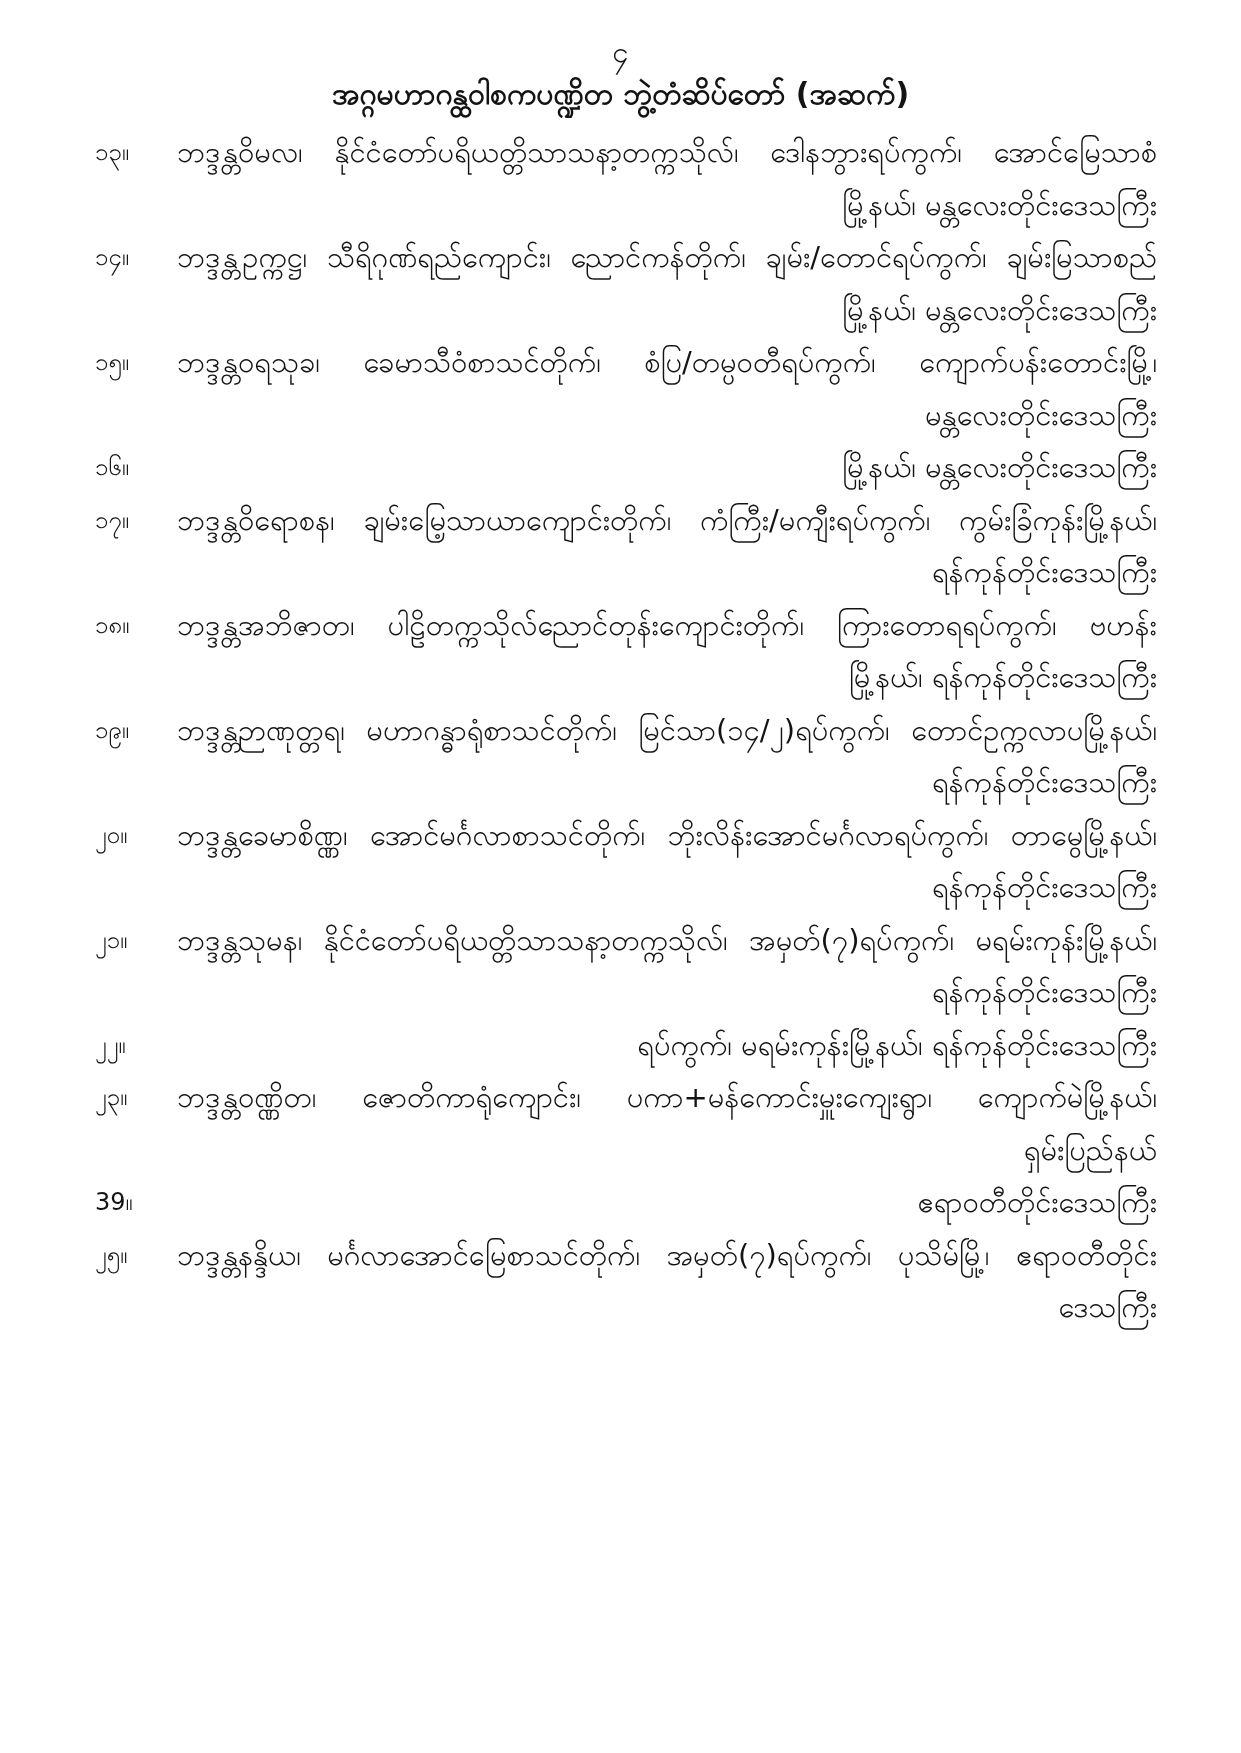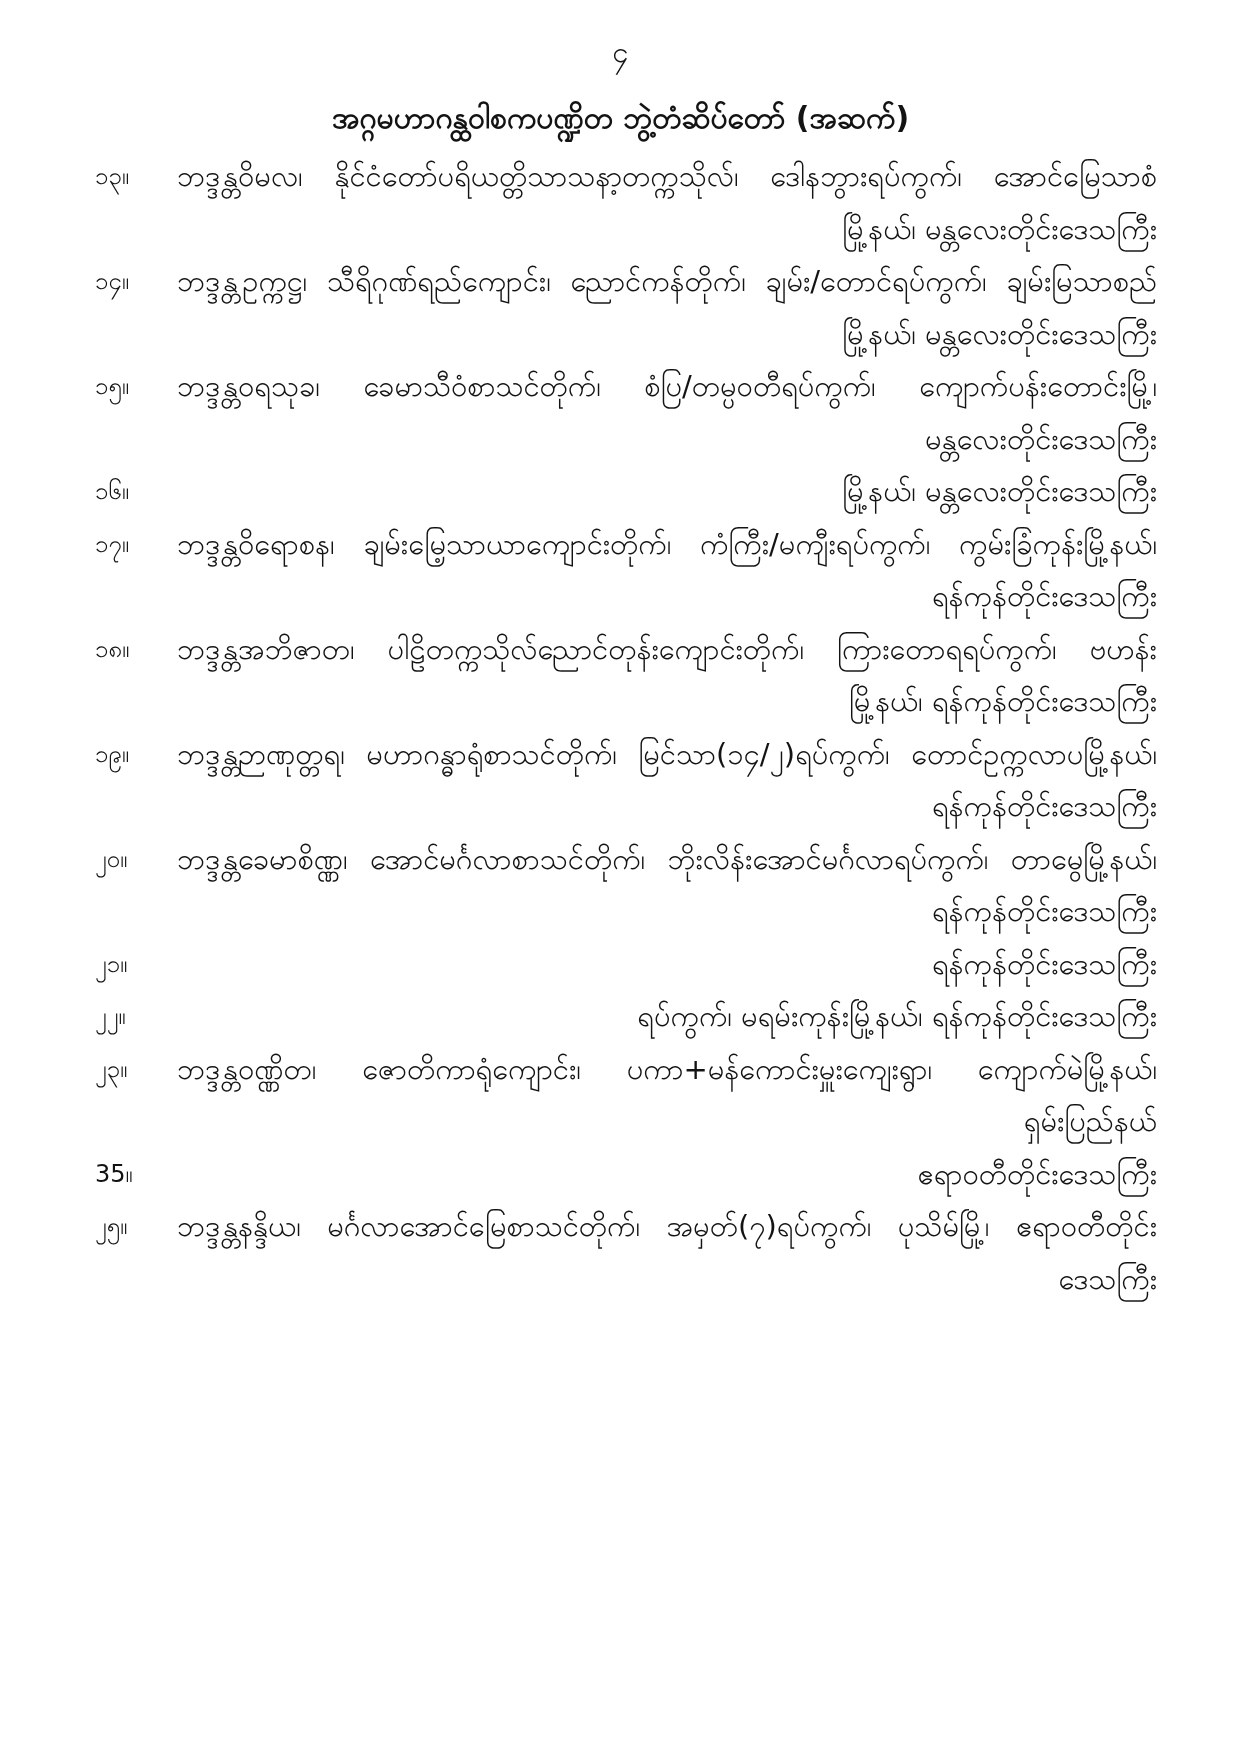--- a/index.html
+++ b/index.html
@@ -13,21 +13,21 @@
     font-family: "DejaVu Sans", "Liberation Sans", sans-serif;
     overflow: hidden;
   }
   .pagenum {
     padding-top: 34px;
     text-align: center;
     font-size: 29px;
     line-height: 36px;
   }
   .doc-title {
-    margin-top: 28px;
+    margin-top: 4px;
     text-align: center;
     font-weight: bold;
     font-size: 30px;
     line-height: 40px;
   }
   .list {
     margin-top: 12px;
     padding: 0 84px 0 95px;
   }
   .item { display: flex; align-items: flex-start; }
@@ -120,41 +120,42 @@
       <div class="num">၂၀။</div>
       <div class="body">
         <span class="l1">ဘဒ္ဒန္တခေမာစိဏ္ဏ၊ အောင်မင်္ဂလာစာသင်တိုက်၊ ဘိုးလိန်းအောင်မင်္ဂလာရပ်ကွက်၊ တာမွေမြို့နယ်၊</span>
         <span class="l2">ရန်ကုန်တိုင်းဒေသကြီး</span>
       </div>
     </div>
 
     <div class="item">
       <div class="num">၂၁။</div>
       <div class="body">
+        <span class="l1">ဘဒ္ဒန္တသုမန၊ နိုင်ငံတော်ပရိယတ္တိသာသနာ့တက္ကသိုလ်၊ အမှတ်(၇)ရပ်ကွက်၊ မရမ်းကုန်းမြို့နယ်၊</span>
         <span class="l2">ရန်ကုန်တိုင်းဒေသကြီး</span>
       </div>
     </div>
 
     <div class="item">
       <div class="num">၂၂။</div>
       <div class="body">
         <span class="l2">ရပ်ကွက်၊ မရမ်းကုန်းမြို့နယ်၊ ရန်ကုန်တိုင်းဒေသကြီး</span>
       </div>
     </div>
 
     <div class="item">
       <div class="num">၂၃။</div>
       <div class="body">
         <span class="l1">ဘဒ္ဒန္တဝဏ္ဏိတ၊ ဇောတိကာရုံကျောင်း၊ ပကာ+မန်ကောင်းမှူးကျေးရွာ၊ ကျောက်မဲမြို့နယ်၊</span>
         <span class="l2">ရှမ်းပြည်နယ်</span>
       </div>
     </div>
 
     <div class="item">
-      <div class="num">35။</div>
+      <div class="num">39။</div>
       <div class="body">
         <span class="l2">ဧရာဝတီတိုင်းဒေသကြီး</span>
       </div>
     </div>
 
     <div class="item">
       <div class="num">၂၅။</div>
       <div class="body">
         <span class="l1">ဘဒ္ဒန္တနန္ဒိယ၊ မင်္ဂလာအောင်မြေစာသင်တိုက်၊ အမှတ်(၇)ရပ်ကွက်၊ ပုသိမ်မြို့၊ ဧရာဝတီတိုင်း</span>
         <span class="l2">ဒေသကြီး</span>

